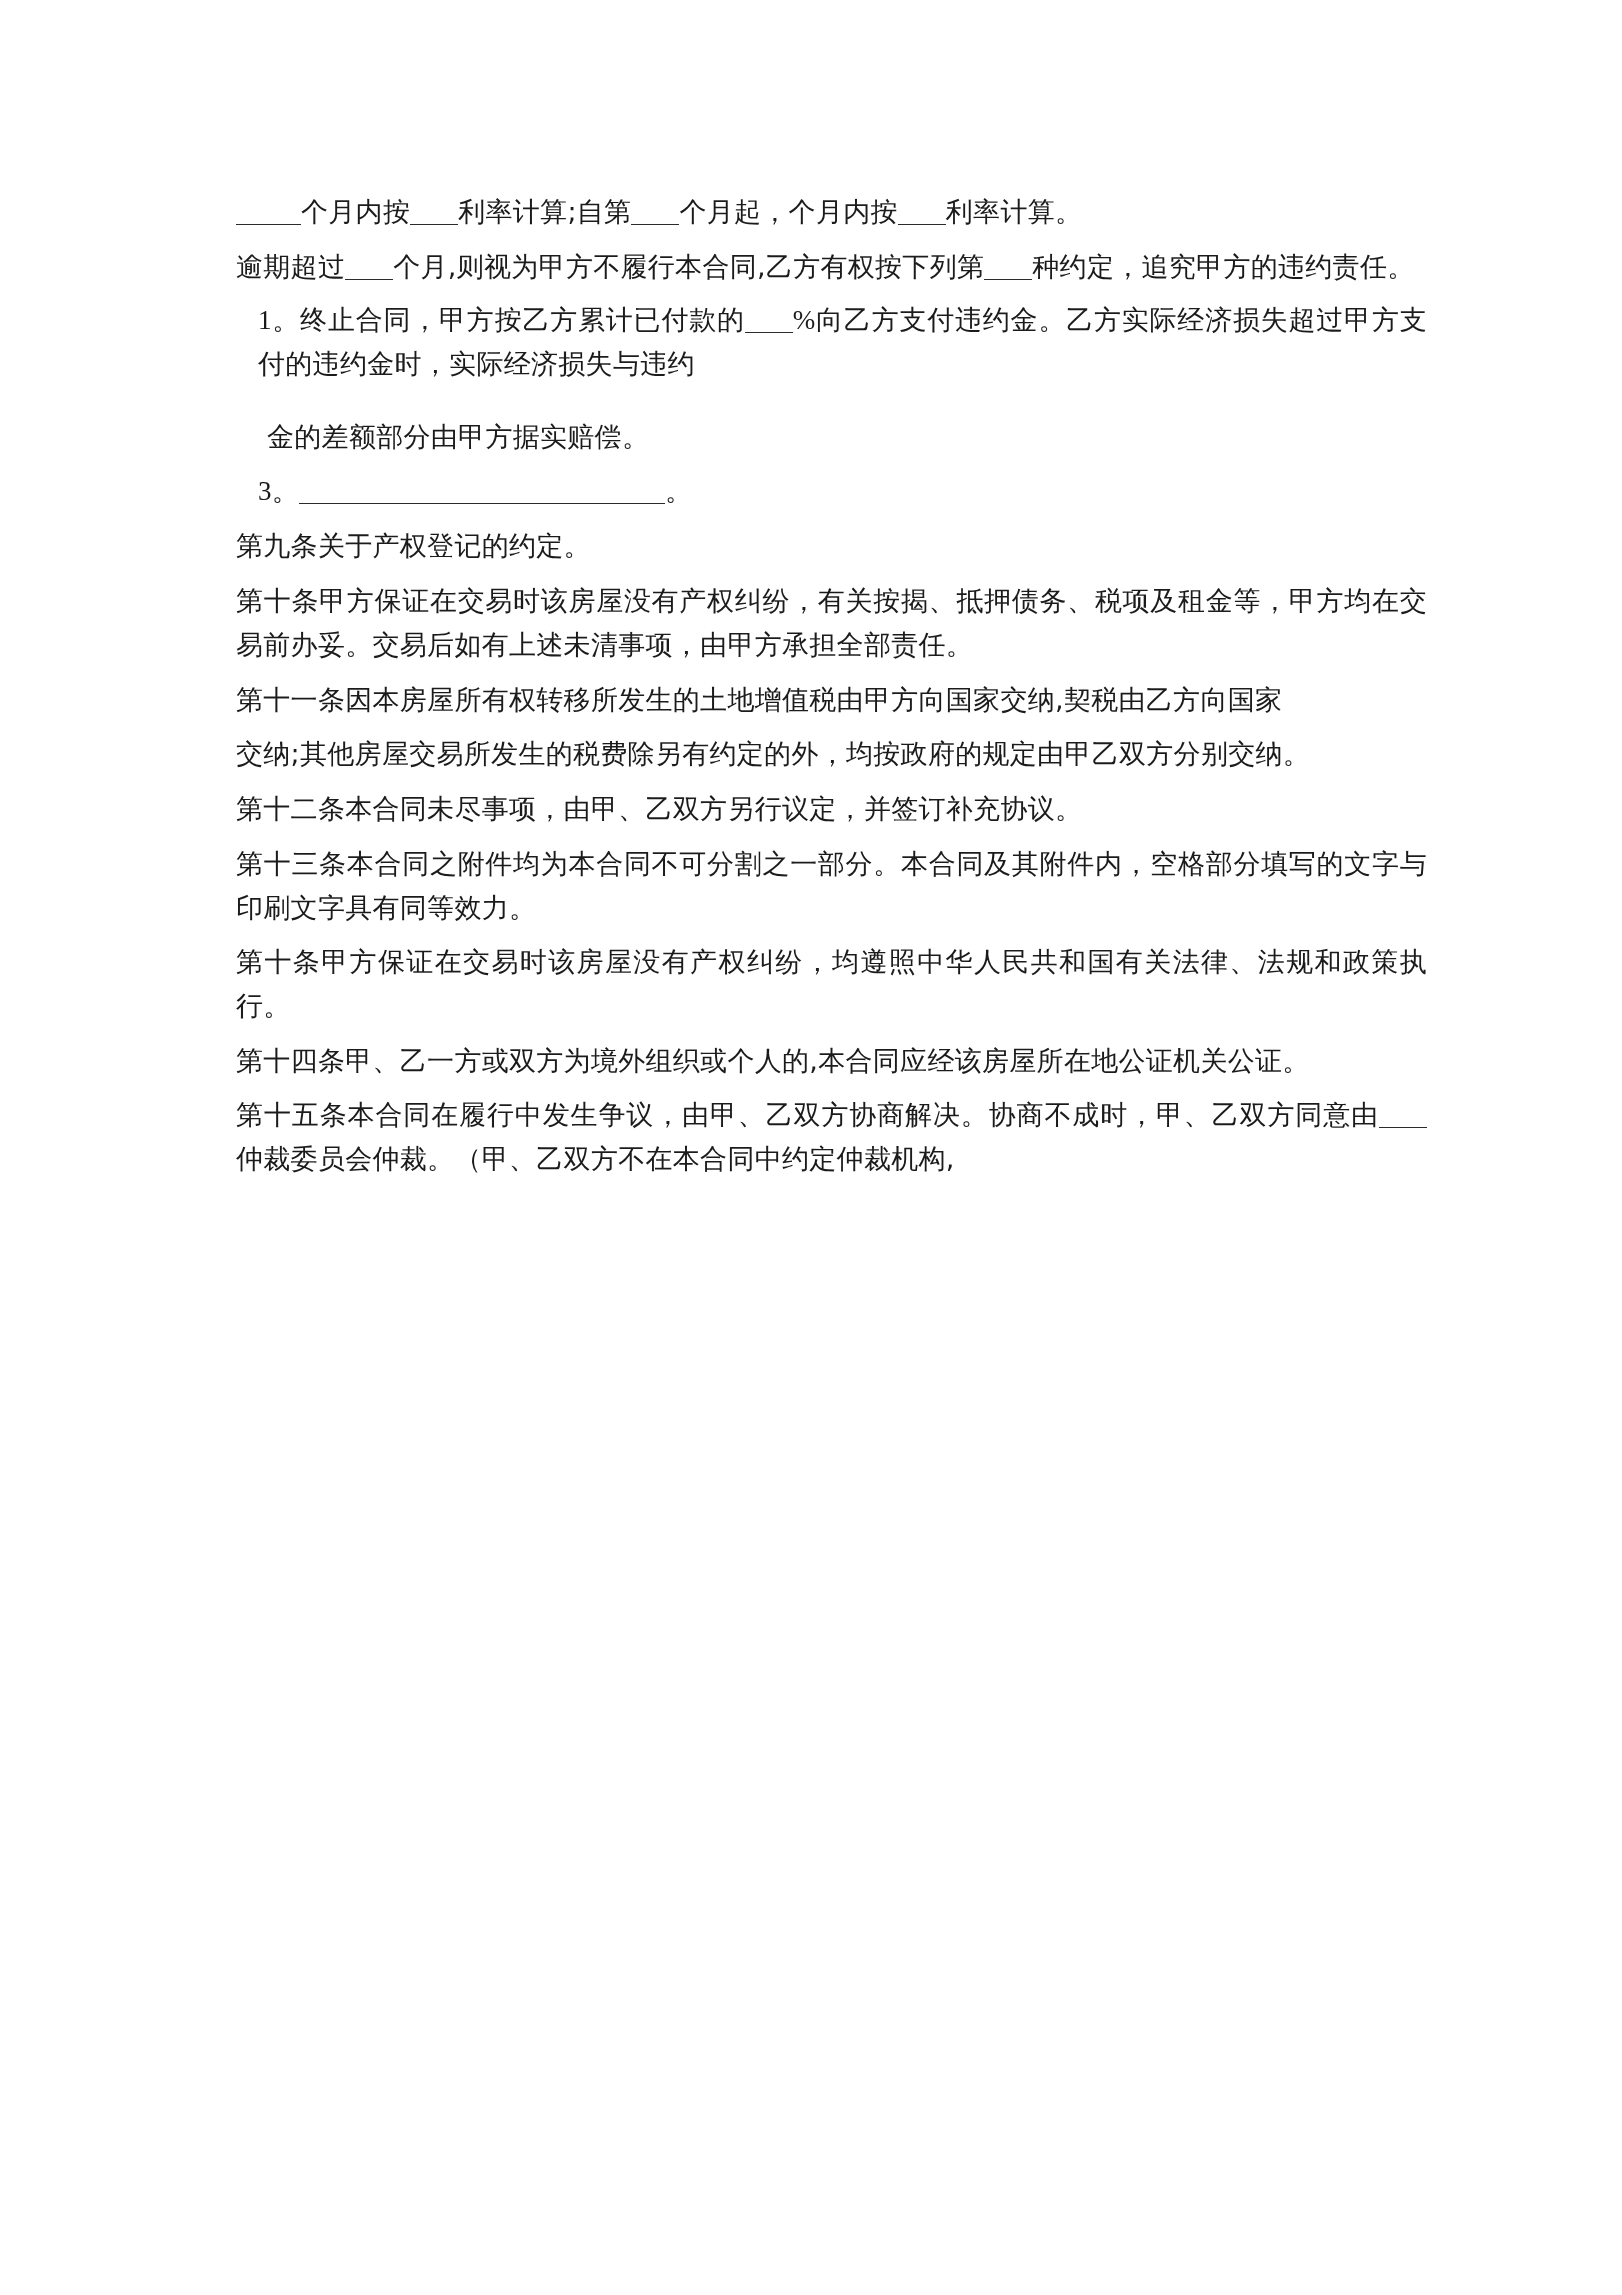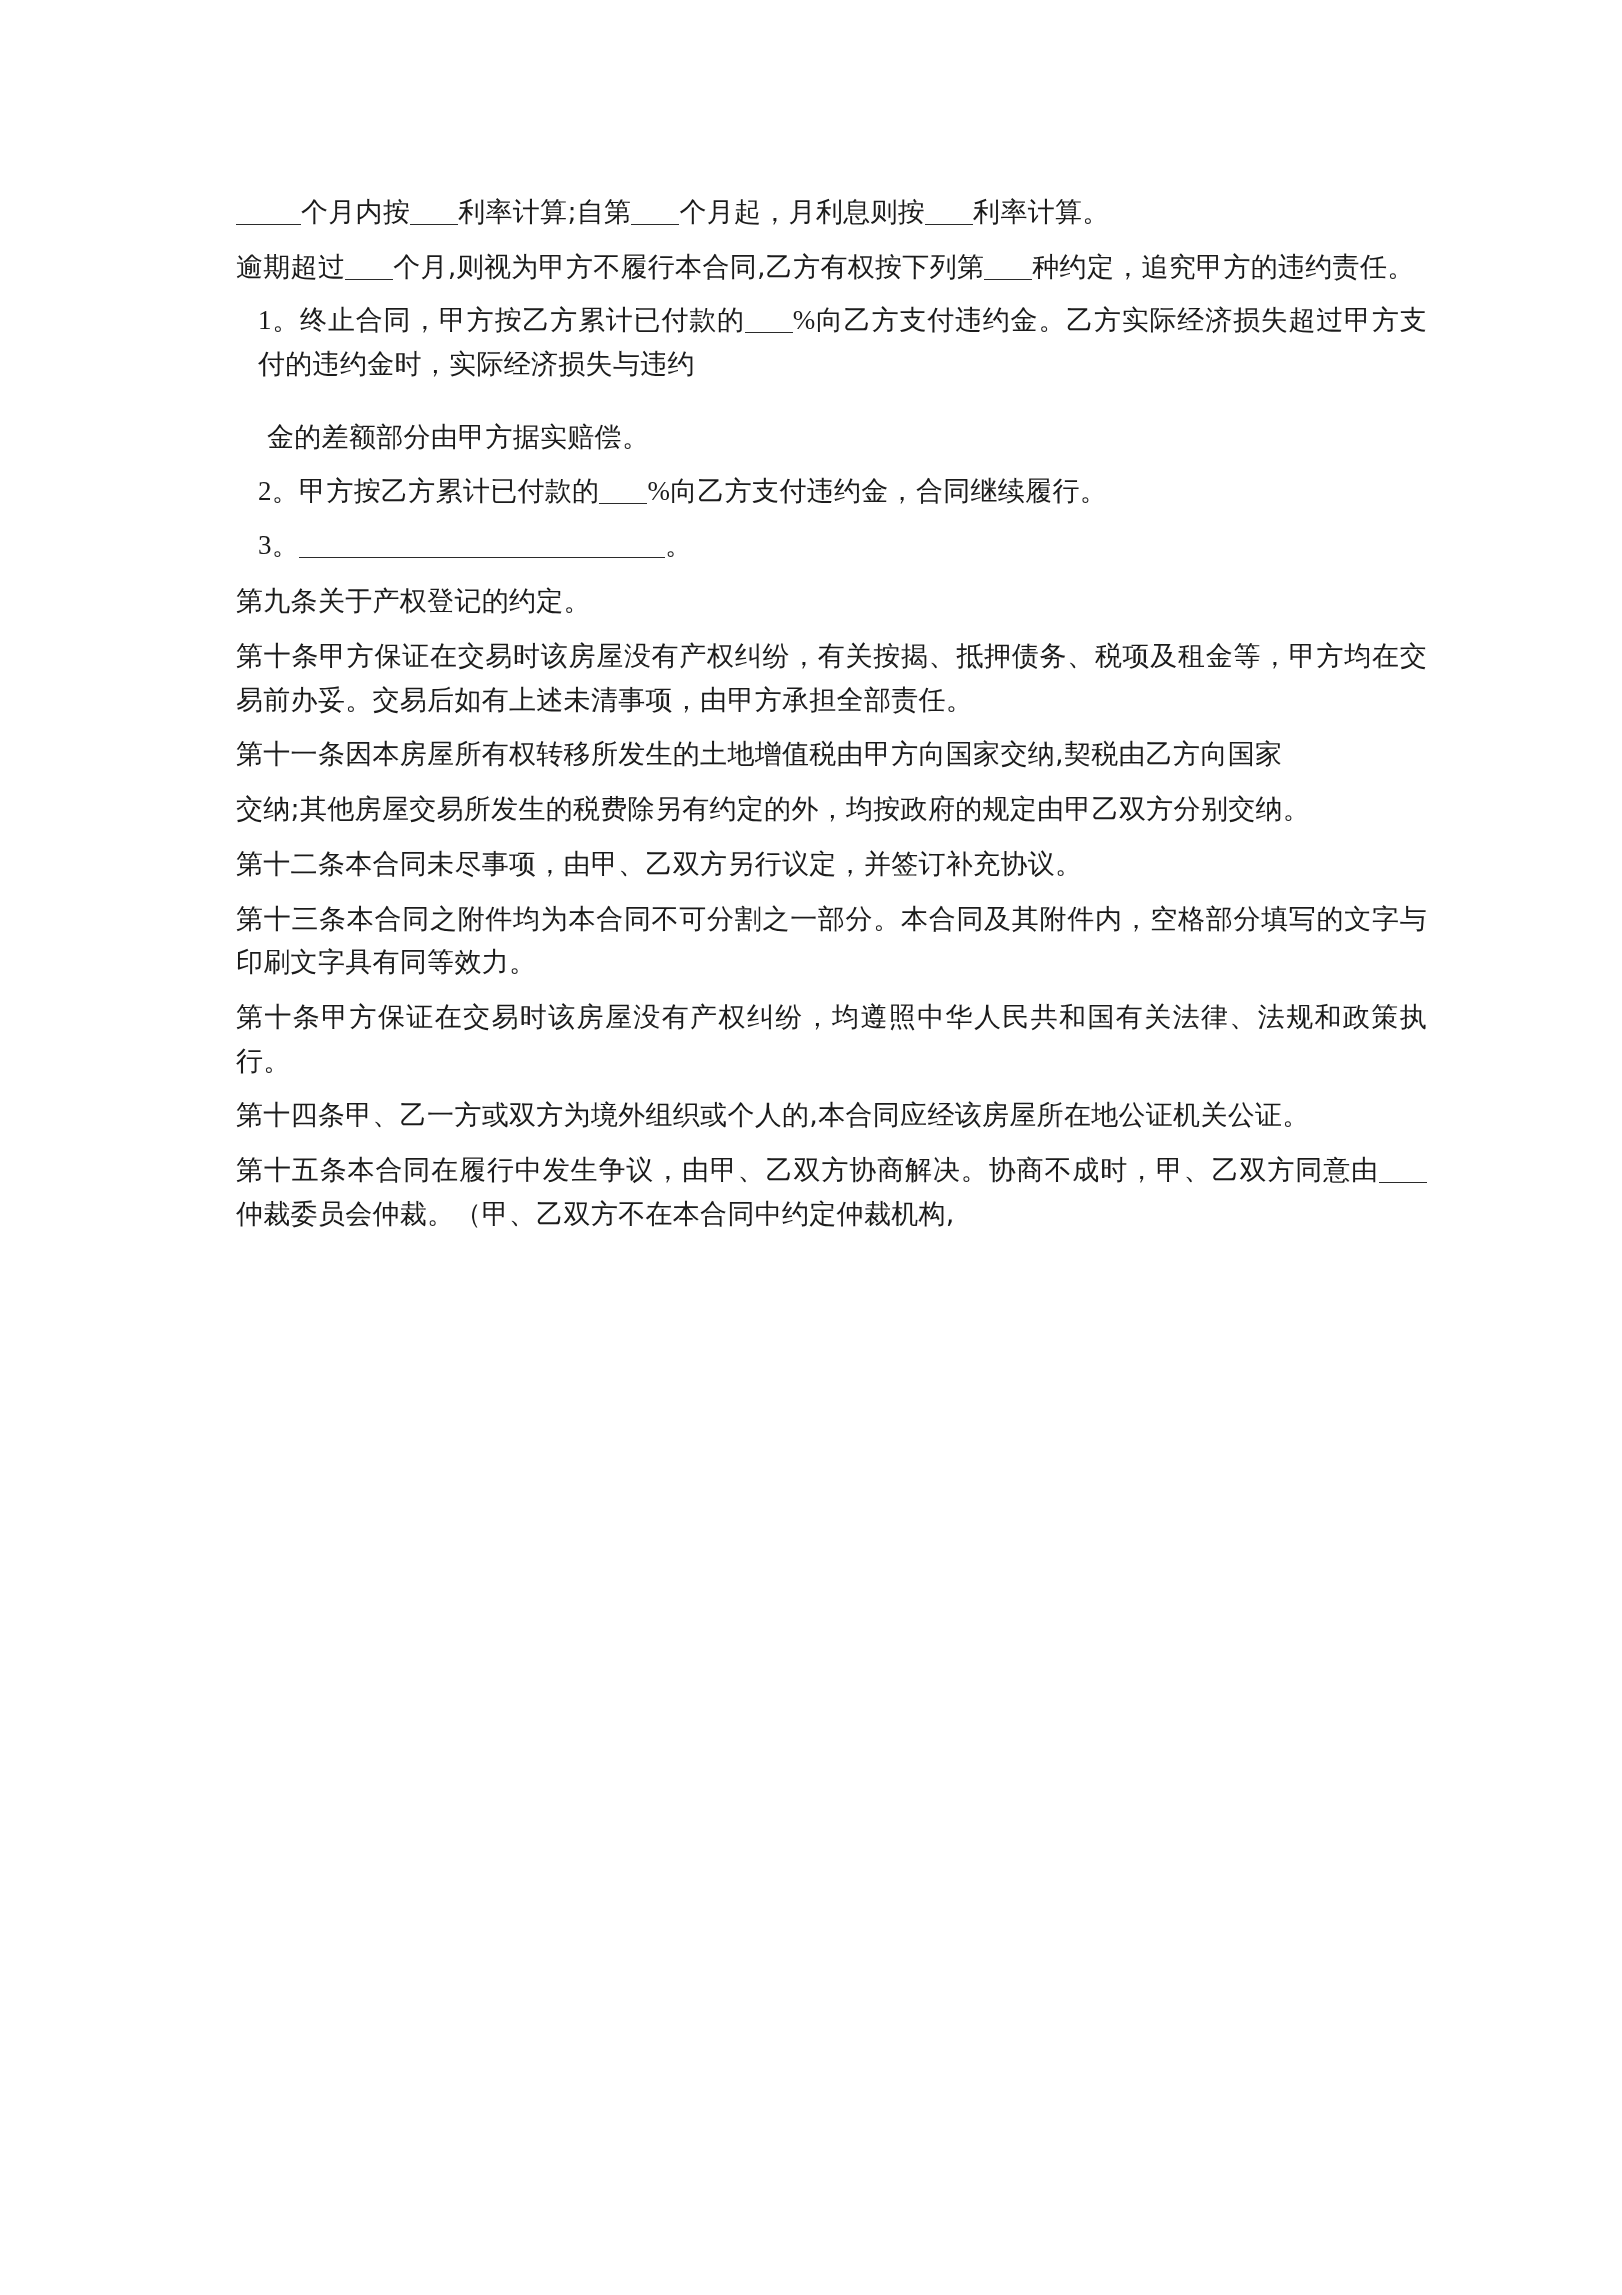--- a/index.html
+++ b/index.html
@@ -53,25 +53,24 @@
   }
   .blank.w-sm { min-width: 48px; }
   .blank.w-md { min-width: 65px; }
   .blank.w-xl { min-width: 366px; }
 </style>
 </head>
 <body>
 
 <div class="page">
   <div class="doc-body" id="doc-body">
-      <div class="para indent-1"><span class="blank w-md"></span><span>个月内按</span><span class="blank w-sm"></span><span>利率计算;自第</span><span class="blank w-sm"></span><span>个月起，月利息则按</span><span class="blank w-sm"></span><span>利率计算。</span></div>
+      <div class="para indent-1"><span class="blank w-md"></span><span>个月内按</span><span class="blank w-sm"></span><span>利率计算;自第</span><span class="blank w-sm"></span><span>个月起，个月内按</span><span class="blank w-sm"></span><span>利率计算。</span></div>
       <div class="para indent-1"><span>逾期超过</span><span class="blank w-sm"></span><span>个月,则视为甲方不履行本合同,乙方有权按下列第</span><span class="blank w-sm"></span><span>种约定，追究甲方的违约责任。</span></div>
       <div class="para indent-item"><span>1。终止合同，甲方按乙方累计已付款的</span><span class="blank w-sm"></span><span>%向乙方支付违约金。乙方实际经济损失超过甲方支付的违约金时，实际经济损失与违约</span></div>
       <div class="para indent-item2"><span>金的差额部分由甲方据实赔偿。</span></div>
-      <div class="para indent-item"><span>2。甲方按乙方累计已付款的</span><span class="blank w-sm"></span><span>%向乙方支付违约金，合同继续履行。</span></div>
       <div class="para indent-item"><span>3。</span><span class="blank w-xl"></span><span>。</span></div>
       <div class="para indent-1"><span>第九条关于产权登记的约定。</span></div>
       <div class="para indent-1"><span>第十条甲方保证在交易时该房屋没有产权纠纷，有关按揭、抵押债务、税项及租金等，甲方均在交易前办妥。交易后如有上述未清事项，由甲方承担全部责任。</span></div>
       <div class="para indent-1"><span>第十一条因本房屋所有权转移所发生的土地增值税由甲方向国家交纳,契税由乙方向国家</span></div>
       <div class="para indent-1"><span>交纳;其他房屋交易所发生的税费除另有约定的外，均按政府的规定由甲乙双方分别交纳。</span></div>
       <div class="para indent-1"><span>第十二条本合同未尽事项，由甲、乙双方另行议定，并签订补充协议。</span></div>
       <div class="para indent-1"><span>第十三条本合同之附件均为本合同不可分割之一部分。本合同及其附件内，空格部分填写的文字与印刷文字具有同等效力。</span></div>
       <div class="para indent-1"><span>第十条甲方保证在交易时该房屋没有产权纠纷，均遵照中华人民共和国有关法律、法规和政策执行。</span></div>
       <div class="para indent-1"><span>第十四条甲、乙一方或双方为境外组织或个人的,本合同应经该房屋所在地公证机关公证。</span></div>
       <div class="para indent-1"><span>第十五条本合同在履行中发生争议，由甲、乙双方协商解决。协商不成时，甲、乙双方同意由</span><span class="blank w-sm"></span><span>仲裁委员会仲裁。（甲、乙双方不在本合同中约定仲裁机构,</span></div>

